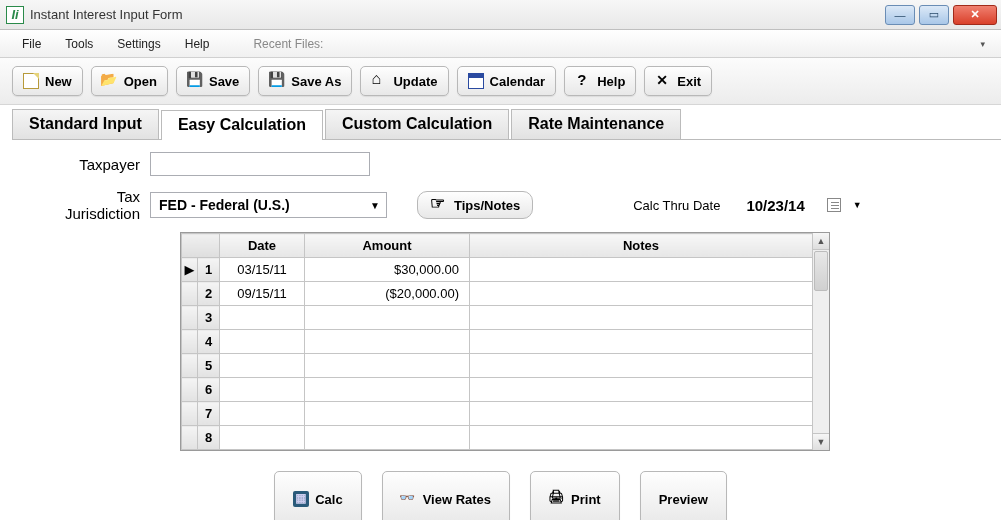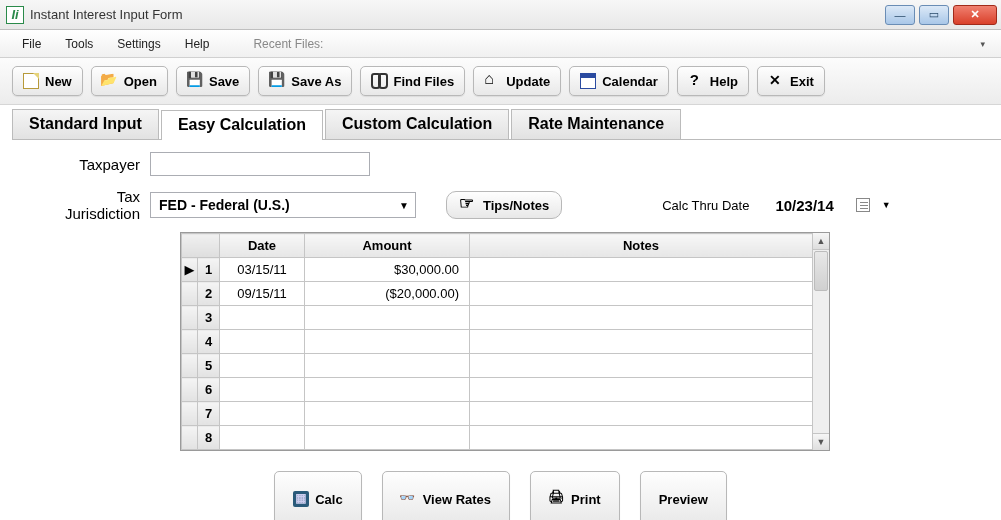--- a/index.html
+++ b/index.html
@@ -126,21 +126,21 @@
     border:1px solid #abadb3;
     background:#fff;
     height:24px;
     padding:2px 6px;
     font-size:13px;
   }
   .taxpayer-input { width:220px; }
   .jur-select {
     border:1px solid #abadb3;
     background:#fff;
-    height:26px; width:266px;
+    height:26px; width:237px;
     display:flex; align-items:center; justify-content:space-between;
     padding:0 6px 0 8px; font-size:14px; font-weight:bold;
   }
   .jur-select .arrow { font-size:10px; font-weight:normal;}
   .tips-btn {
     border:1px solid #b8b8b8;
     background:linear-gradient(#fefefe,#e8e8e8);
     border-radius:10px;
     padding:5px 12px;
     font-weight:bold; font-size:13px;
@@ -240,24 +240,20 @@
       <span class="ticon open"></span>
       <span>Open</span>
     </div>
   <div class="tbtn">
       <span class="ticon save"></span>
       <span>Save</span>
     </div>
   <div class="tbtn">
       <span class="ticon save"></span>
       <span>Save As</span>
-    </div>
-  <div class="tbtn">
-      <span class="ticon find"></span>
-      <span>Find Files</span>
     </div>
   <div class="tbtn">
       <span class="ticon update"></span>
       <span>Update</span>
     </div>
   <div class="tbtn">
       <span class="ticon cal"></span>
       <span>Calendar</span>
     </div>
   <div class="tbtn">

